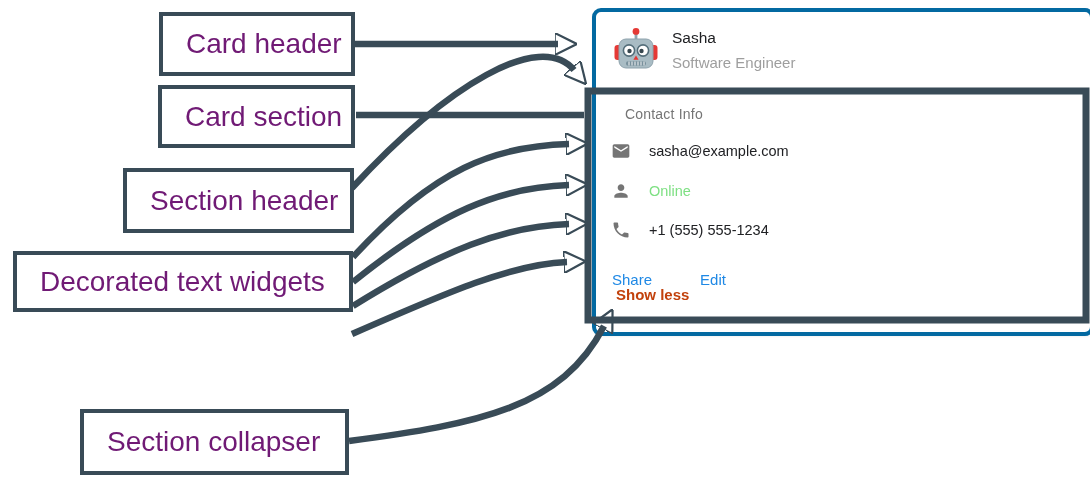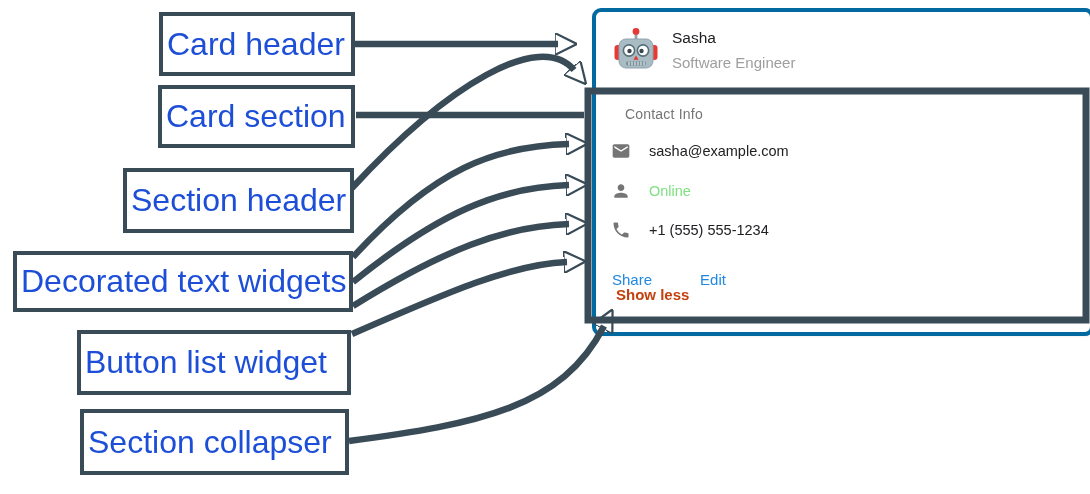--- a/index.html
+++ b/index.html
@@ -24,21 +24,21 @@
   .crow.row-online{top:167px;}
   .crow.row-phone{top:206px;}
   .crow.row-online .ctext{color:#7ee083;}
   .btnrow{position:absolute;left:16px;top:246px;display:flex;gap:48px;margin-top:13px;}
   .linkbtn{font-size:15px;font-weight:500;color:#1e88e5;cursor:pointer;white-space:nowrap;}
   .collapser{position:absolute;left:20px;top:274px;font-size:15px;font-weight:700;color:#c2410c;cursor:pointer;white-space:nowrap;}
   
   .lbl{
     position:absolute;background:#ffffff;border:4px solid #394b57;
     display:flex;align-items:center;box-sizing:border-box;
-    padding-left:4px;font-size:32px;color:#1d4ed8;white-space:nowrap;z-index:30;
+    padding-left:23px;font-size:28px;color:#701a75;white-space:nowrap;z-index:30;
   }
   #lbl-card-header{left:159px;top:12px;width:196px;height:64px;}
   #lbl-card-section{left:158px;top:85px;width:197px;height:63px;}
   #lbl-section-header{left:123px;top:168px;width:231px;height:65px;}
   #lbl-decorated{left:13px;top:251px;width:340px;height:61px;}
   #lbl-button-list{left:77px;top:330px;width:274px;height:65px;}
   #lbl-collapser{left:80px;top:409px;width:269px;height:66px;}
   
   .overlay{position:absolute;left:0;top:0;width:1090px;height:494px;z-index:20;pointer-events:none;}
   .overlay path, .overlay rect{fill:none;stroke:#394b57;}
@@ -122,16 +122,15 @@
     <path class="arrowline" d="M 353 282 C 440 212, 500 187, 569 185" marker-end="url(#ah)"></path>
     <path class="arrowline" d="M 353 306 C 443 250, 505 226, 569 224" marker-end="url(#ah)"></path>
     <path class="arrowline" d="M 352 334 C 448 292, 512 264, 567 262" marker-end="url(#ah)"></path>
     <path class="arrowline" d="M 349 441 C 478 424, 562 408, 604 326" marker-end="url(#ah)"></path>
   </svg>
 
   <div class="lbl" id="lbl-card-header">Card header</div>
   <div class="lbl" id="lbl-card-section">Card section</div>
   <div class="lbl" id="lbl-section-header">Section header</div>
   <div class="lbl" id="lbl-decorated">Decorated text widgets</div>
-  <div class="lbl" id="lbl-button-list">Button list widget</div>
   <div class="lbl" id="lbl-collapser">Section collapser</div>
 
 </div>
 
 </body></html>

